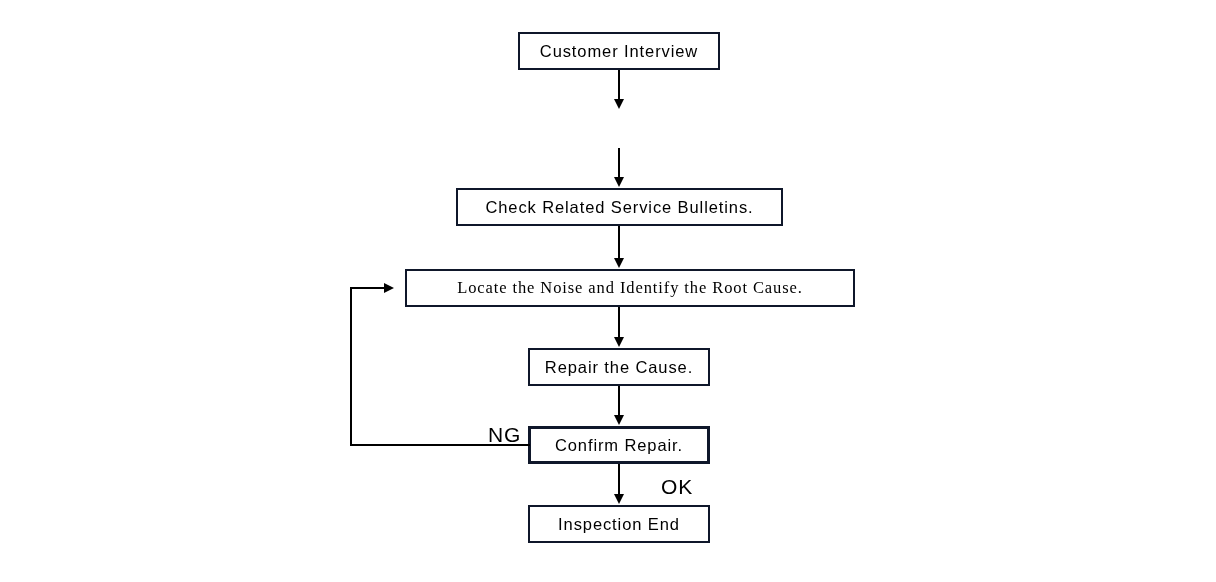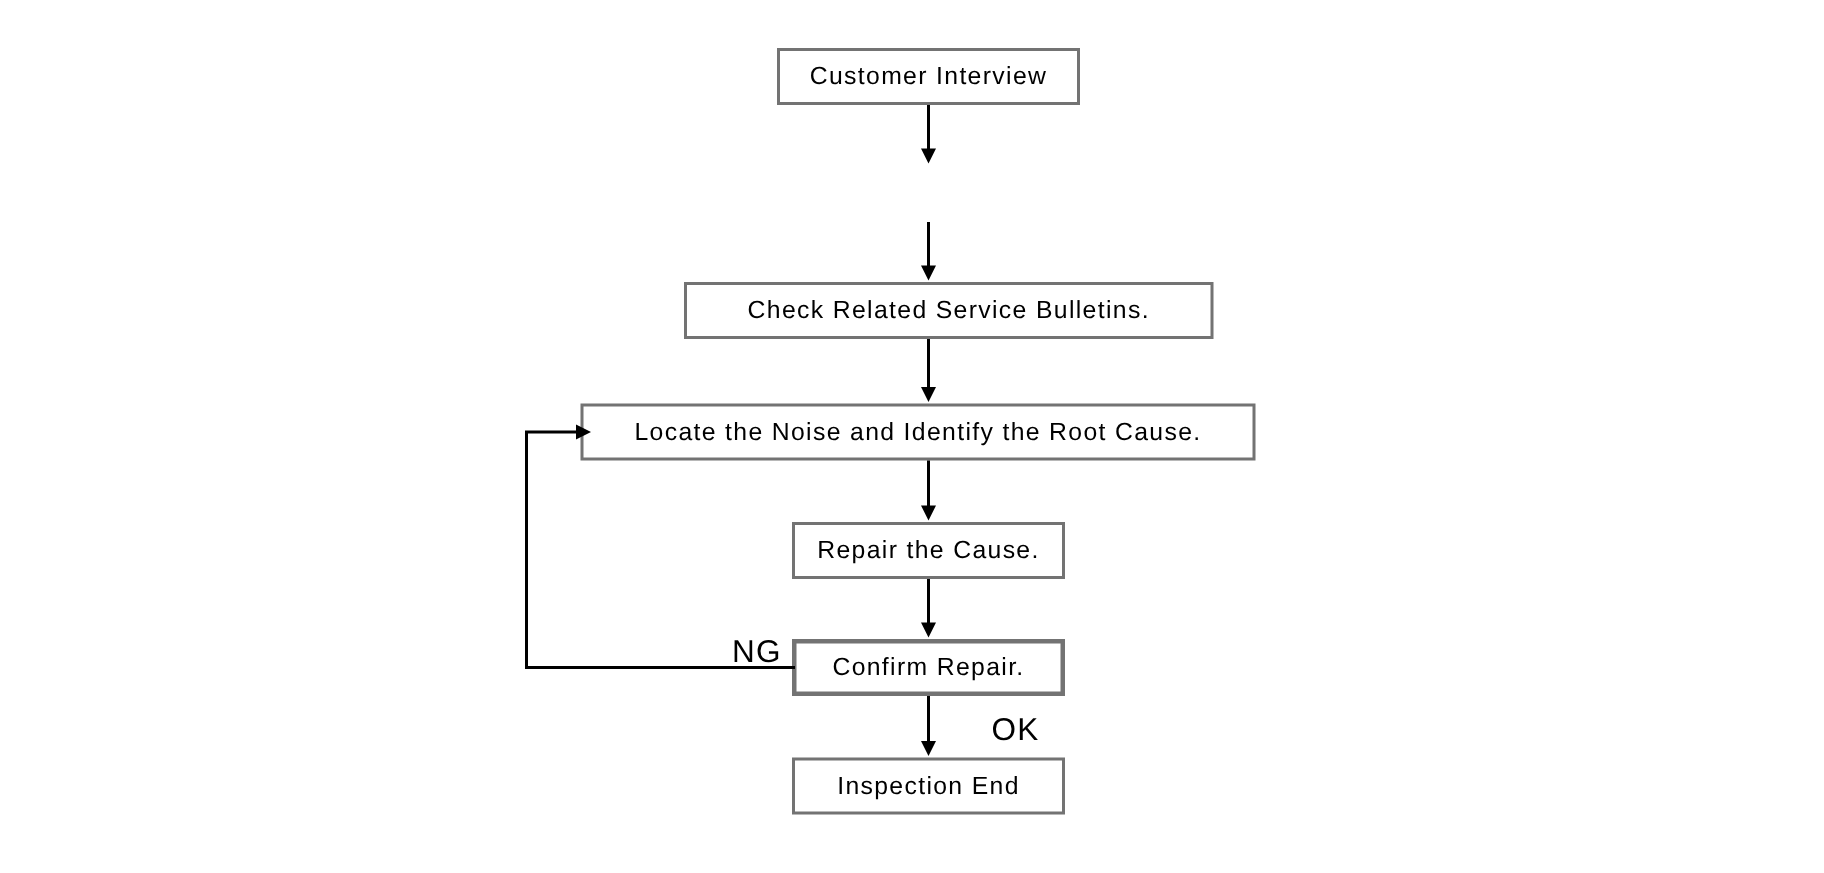--- a/index.html
+++ b/index.html
@@ -16,21 +16,21 @@
     position: relative;
     width: 1216px;
     height: 582px;
     background: #ffffff;
     overflow: hidden;
   }
   .node {
     position: absolute;
     box-sizing: border-box;
     background: #ffffff;
-    border: 2px solid #737373;
+    border: 2px solid #0f172a;
     display: flex;
     align-items: center;
     justify-content: center;
     color: #000000;
     font-size: 16.5px;
     letter-spacing: 0.9px;
     white-space: nowrap;
     line-height: 1;
   }
   .node.emphasis {
@@ -85,28 +85,28 @@
     <span>Customer Interview</span>
   </div>
 
   <div class="vline" style="left:618px; top:70px; height:30px;"></div>
   <div class="arrow-down" style="left:614px; top:99px;"></div>
 
 
   <div class="vline" style="left:618px; top:148px; height:30px;"></div>
   <div class="arrow-down" style="left:614px; top:177px;"></div>
 
-  <div class="node" style="left:456px; top:188px; width:353px; height:38px;">
+  <div class="node" style="left:456px; top:188px; width:327px; height:38px;">
     <span>Check Related Service Bulletins.</span>
   </div>
 
   <div class="vline" style="left:618px; top:226px; height:33px;"></div>
   <div class="arrow-down" style="left:614px; top:258px;"></div>
 
-  <div class="node strongish" style="left:387px; top:269px; width:450px; height:38px;">
+  <div class="node strongish" style="left:405px; top:269px; width:450px; height:38px;font-family:Liberation Serif, serif;">
     <span>Locate the Noise and Identify the Root Cause.</span>
   </div>
 
   <div class="vline" style="left:618px; top:307px; height:31px;"></div>
   <div class="arrow-down" style="left:614px; top:337px;"></div>
 
   <div class="node" style="left:528px; top:348px; width:182px; height:38px;">
     <span>Repair the Cause.</span>
   </div>
 

